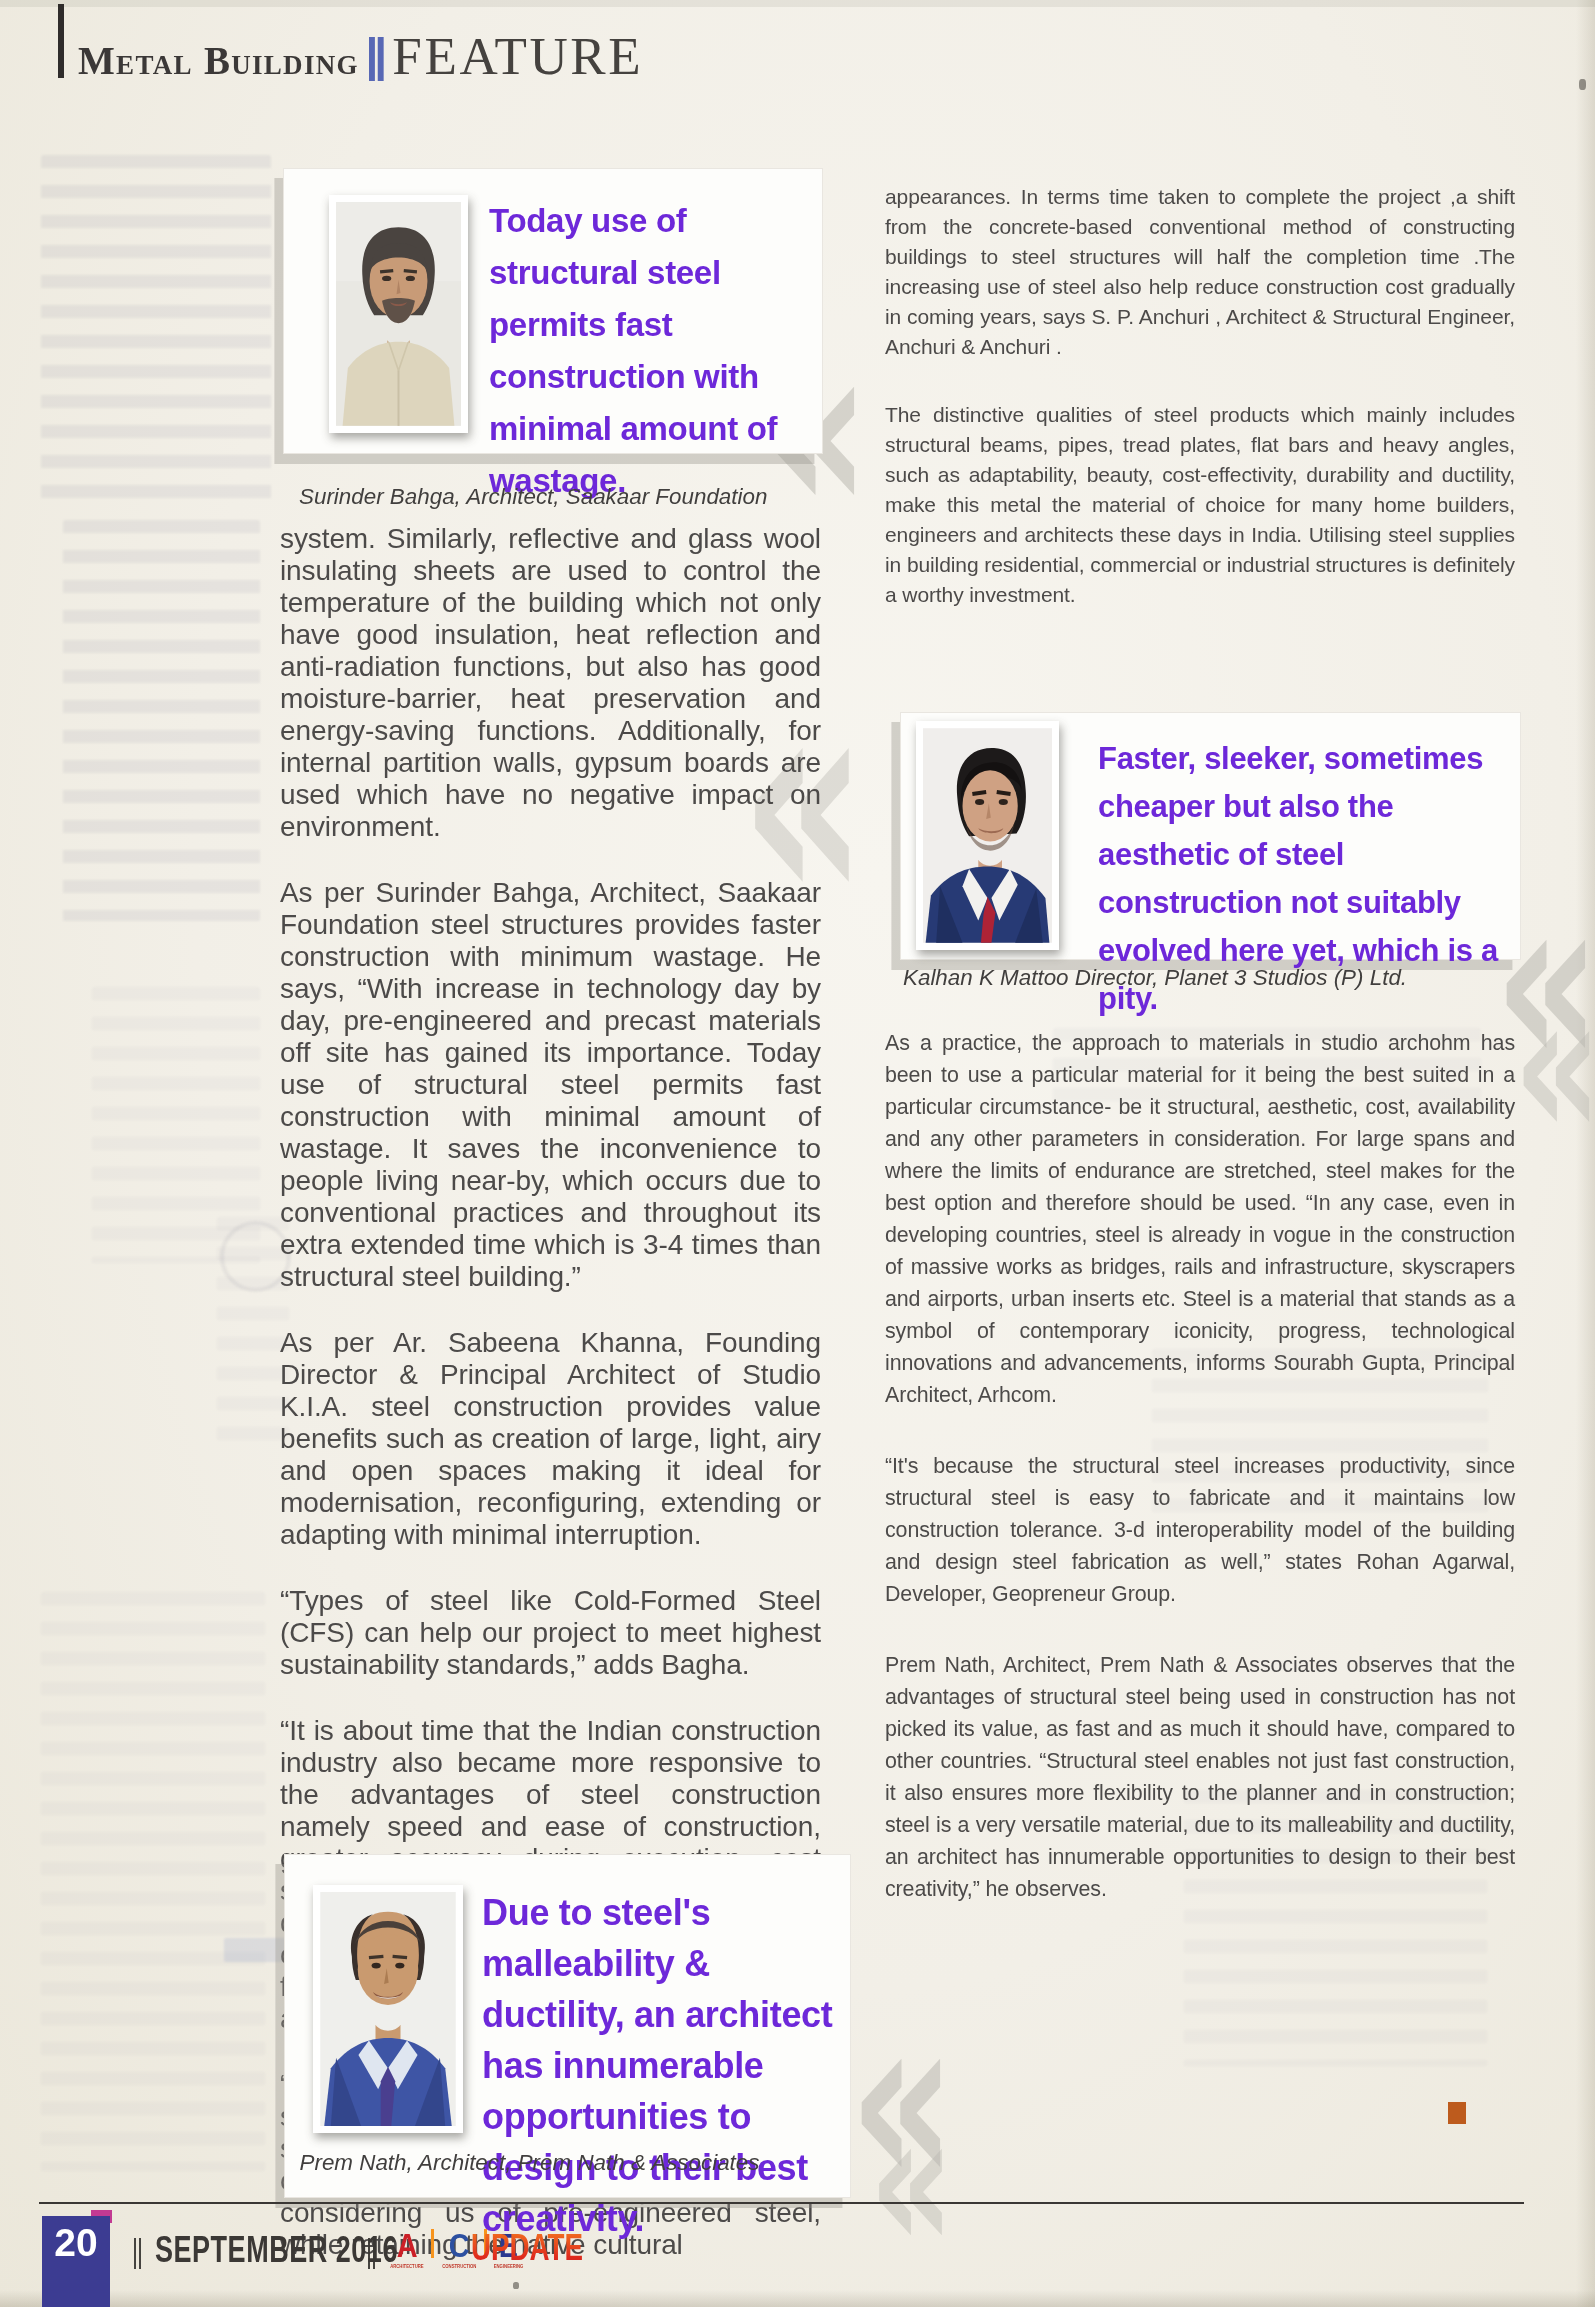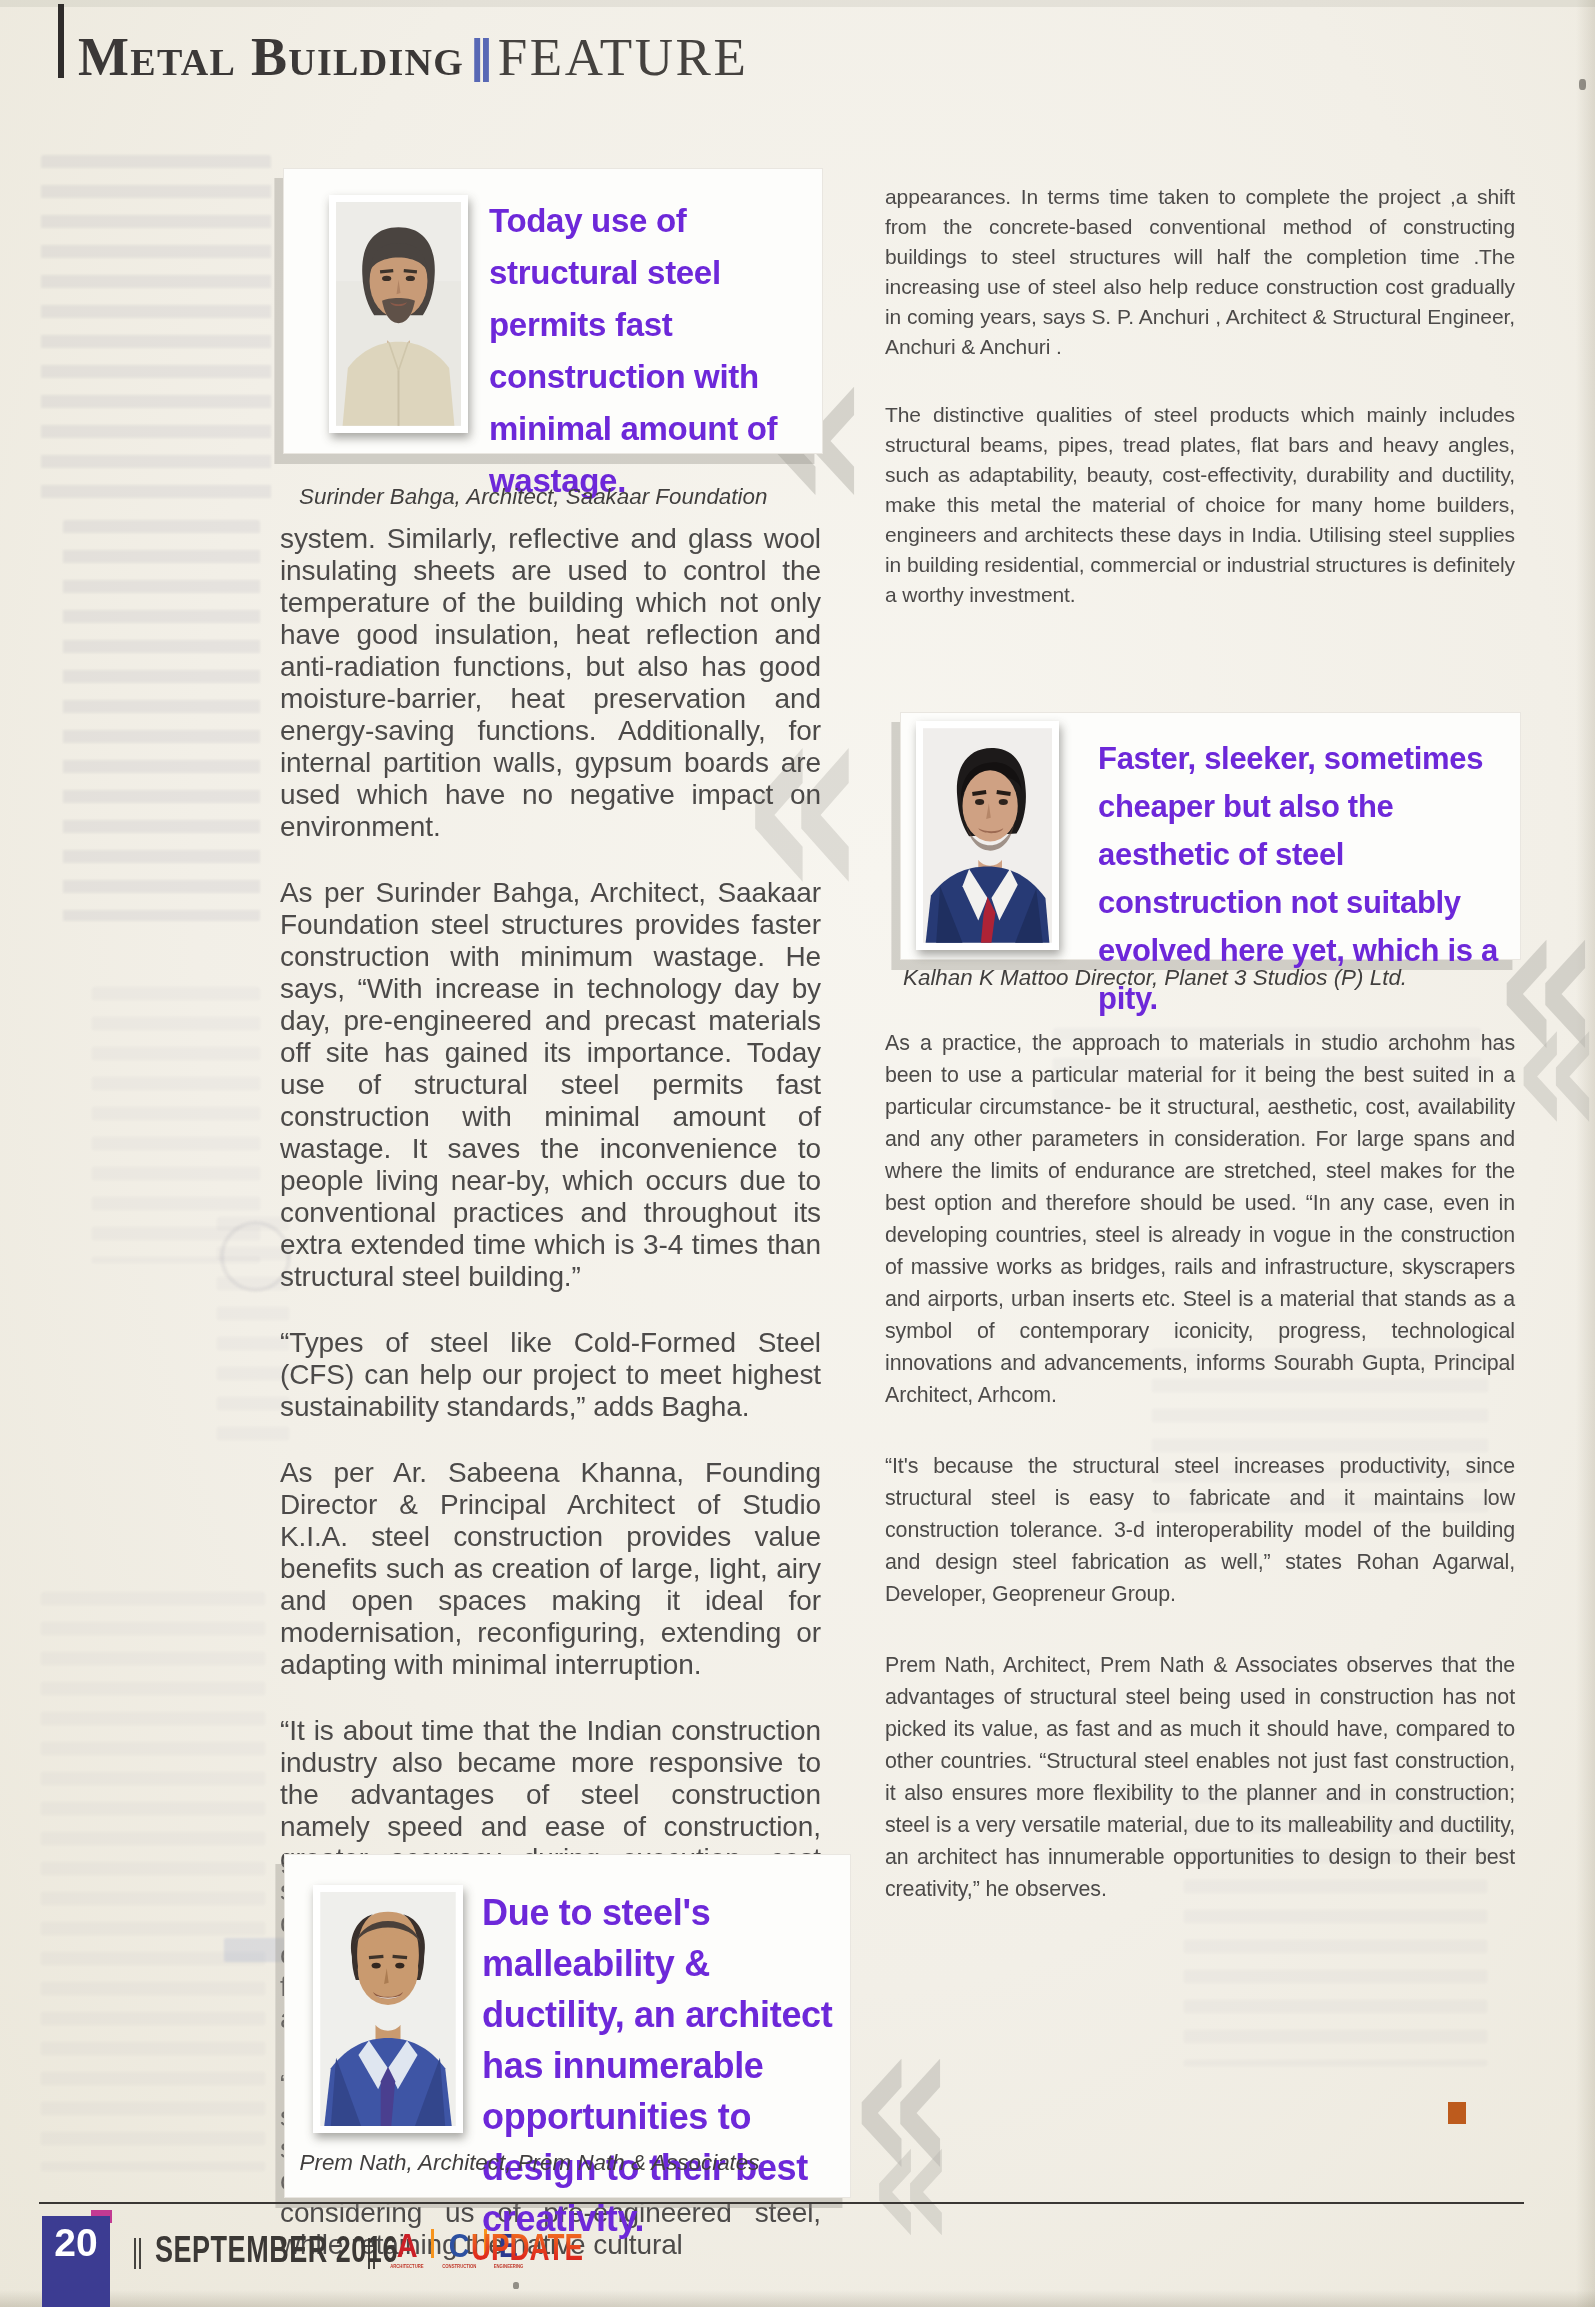--- a/index.html
+++ b/index.html
@@ -11,21 +11,21 @@
   .edge-right{position:absolute;right:0;top:0;width:20px;height:100%;
     background:linear-gradient(90deg, rgba(0,0,0,0) 0%, rgba(120,110,85,.18) 100%);}
   .edge-bottom{position:absolute;left:0;bottom:0;width:100%;height:17px;
     background:linear-gradient(180deg, rgba(0,0,0,0) 0%, rgba(110,100,75,.22) 100%);}
   .edge-top{position:absolute;left:0;top:0;width:100%;height:6.6px;background:rgba(100,95,75,.10);}
 
   
   .hdr-bar{position:absolute;left:58px;top:4px;width:6px;height:74px;background:#2f2c2b;}
   .hdr{position:absolute;left:78px;top:26px;white-space:nowrap;}
   .hdr .t1{font-family:"Liberation Serif",serif;font-weight:700;font-variant:small-caps;
-    font-size:54px;color:#3b3837;letter-spacing:1.3px;}
+    font-size:39px;color:#3b3837;letter-spacing:1.3px;}
   .hdr .div{font-family:"Liberation Sans",sans-serif;font-weight:700;font-size:46px;
     color:#5868b5;letter-spacing:-4px;margin:0 9.2px 0 6.6px;position:relative;top:-2.6px;}
   .hdr .t2{font-family:"Liberation Serif",serif;font-weight:400;font-size:53px;
     color:#45423f;letter-spacing:2.6px;}
 
   
   .col{position:absolute;color:#4c4a49;text-align:justify;letter-spacing:-0.1px;}
   .col p{margin:0 0 34px 0;}
   #leftcol{left:280px;top:523px;width:541px;font-size:28px;line-height:32px;}
   #rightcol-top{left:885px;top:182px;width:630px;font-size:21px;line-height:30px;}
@@ -140,22 +140,22 @@
         <path d="M95 256 L95 340" stroke="#c9c0a6" stroke-width="3"></path>
       </svg>
     </div>
     <div class="qtext" style="left:205px;top:26px;width:321px;font-size:33px;line-height:52px;">Today use of structural steel permits fast construction with minimal amount of wastage.</div>
   </div>
   <div class="caption" style="left:299px;top:484px;">Surinder Bahga, Architect, Saakaar Foundation</div>
 
   <div id="leftcol" class="col">
     <p>system. Similarly, reflective and glass wool insulating sheets are used to control the temperature of the building which not only have good insulation, heat reflection and anti-radiation functions, but also has good moisture-barrier, heat preservation and energy-saving functions. Additionally, for internal partition walls, gypsum boards are used which have no negative impact on environment.</p>
     <p>As per Surinder Bahga, Architect, Saakaar Foundation steel structures provides faster construction with minimum wastage. He says, “With increase in technology day by day, pre-engineered and precast materials off site has gained its importance. Today use of structural steel permits fast construction with minimal amount of wastage. It saves the inconvenience to people living near-by, which occurs due to conventional practices and throughout its extra extended time which is 3-4 times than structural steel building.”</p>
+    <p>As per Ar. Sabeena Khanna, Founding Director &amp; Principal Architect of Studio K.I.A. steel construction provides value benefits such as creation of large, light, airy and open spaces making it ideal for modernisation, reconfiguring, extending or adapting with minimal interruption.</p>
     <p>“Types of steel like Cold-Formed Steel (CFS) can help our project to meet highest sustainability standards,” adds Bagha.</p>
-    <p>As per Ar. Sabeena Khanna, Founding Director &amp; Principal Architect of Studio K.I.A. steel construction provides value benefits such as creation of large, light, airy and open spaces making it ideal for modernisation, reconfiguring, extending or adapting with minimal interruption.</p>
     <p>“It is about time that the Indian construction industry also became more responsive to the advantages of steel construction namely speed and ease of construction, greater accuracy during execution, cost savings in a competitive market, longer durability and greater adaptability and safer on site construction owing to off-site fabrication of components and rapid on-site assembly,” informs Sabeena.</p>
     <p>“In our country massive construction segment must increase the use of structural steel to speed up the development of commercial and residential complexes considering us of pre-engineered steel, while retaining the native cultural</p>
   </div>
 
   <div id="rightcol-top" class="col">
     <p>appearances. In terms time taken to complete the project ,a shift from the concrete-based conventional method of constructing buildings to steel structures will half the completion time .The increasing use of steel also help reduce construction cost gradually in coming years, says S. P. Anchuri , Architect &amp; Structural Engineer, Anchuri &amp; Anchuri .</p>
     <p>The distinctive qualities of steel products which mainly includes structural beams, pipes, tread plates, flat bars and heavy angles, such as adaptability, beauty, cost-effectivity, durability and ductility, make this metal the material of choice for many home builders, engineers and architects these days in India. Utilising steel supplies in building residential, commercial or industrial structures is definitely a worthy investment.</p>
   </div>
 
   <div class="qbox" style="left:900px;top:712px;width:619px;height:246px;">

